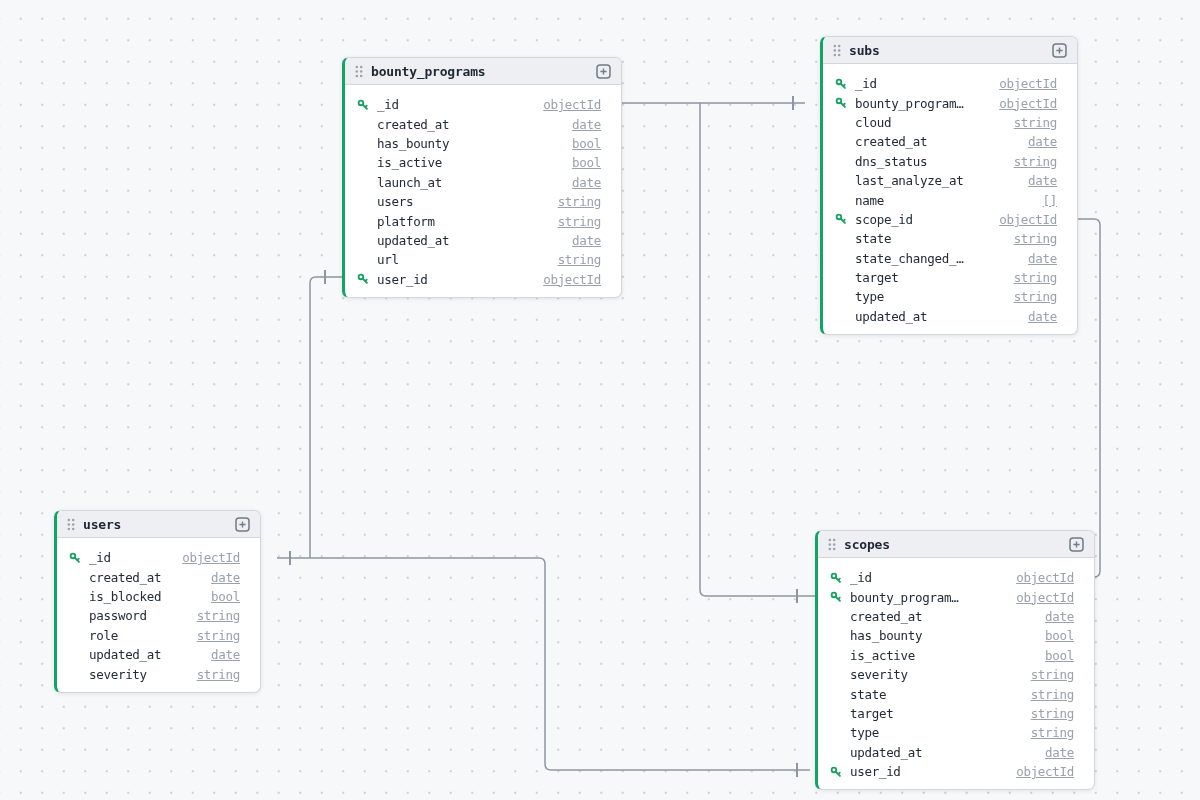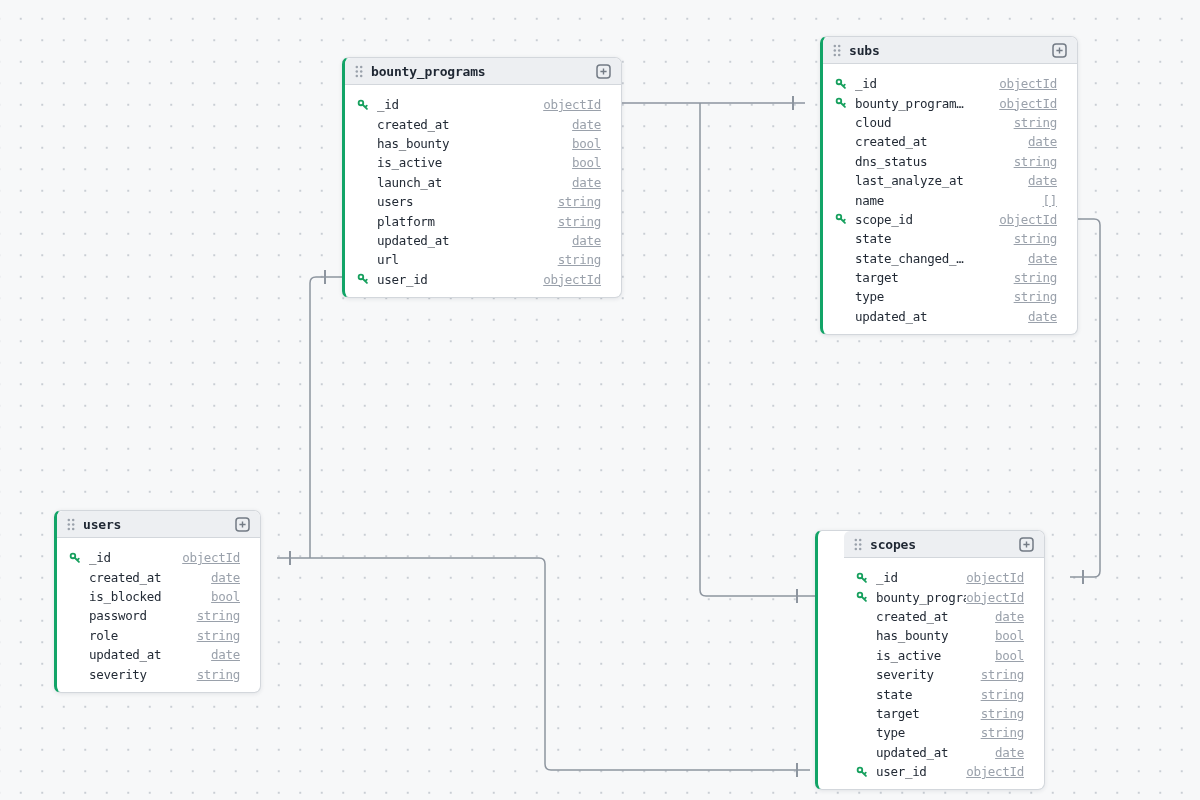--- a/index.html
+++ b/index.html
@@ -450,21 +450,21 @@
       <svg class="key-icon" width="12" height="12" viewBox="0 0 14 14" aria-hidden="true">
         <circle cx="4.6" cy="4.6" r="2.7" fill="none" stroke="#17a05e" stroke-width="2.1"></circle>
         <path d="M6.7 6.7 L11.6 11.6 M9.6 9.6 L11.4 7.8" fill="none" stroke="#17a05e" stroke-width="2.1" stroke-linecap="round"></path>
       </svg>
     </span>
     <span class="field-name">severity</span>
     <span class="field-type">string</span>
   </div>
         </div>
   </div>
-      <div class="table-card" style="left: 815px; top: 530px; width: 230px; padding-left: 26px;">
+      <div class="table-card" style="left: 815px; top: 530px; width: 280px;">
     <div class="card-header">
       <svg class="drag-icon" width="8" height="13" viewBox="0 0 8 13" aria-hidden="true">
         <g fill="#9aa1ab">
           <circle cx="1.8" cy="2" r="1.25"></circle>
               <circle cx="6.2" cy="2" r="1.25"></circle>
           <circle cx="1.8" cy="6.5" r="1.25"></circle>
               <circle cx="6.2" cy="6.5" r="1.25"></circle>
           <circle cx="1.8" cy="11" r="1.25"></circle>
               <circle cx="6.2" cy="11" r="1.25"></circle>
         </g>

